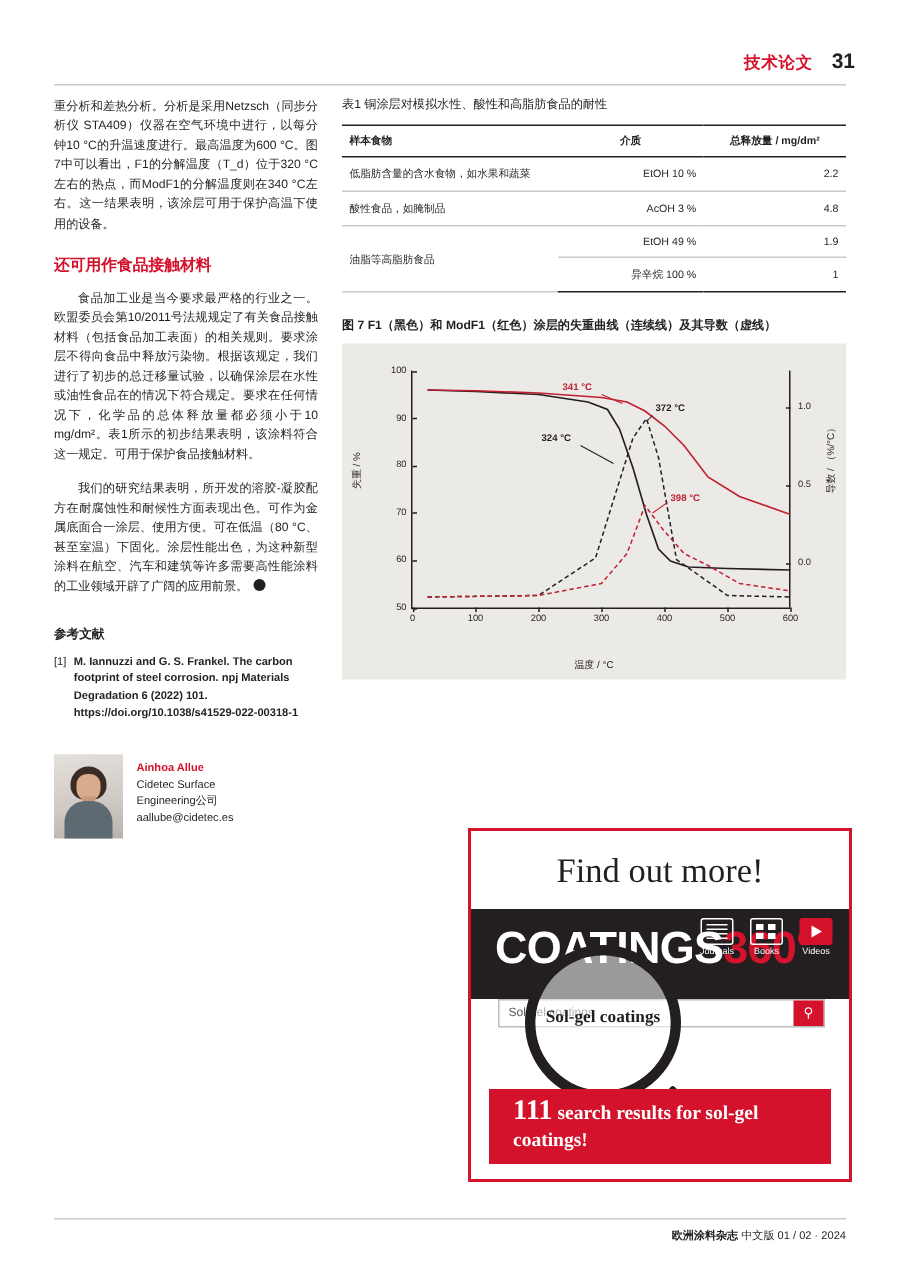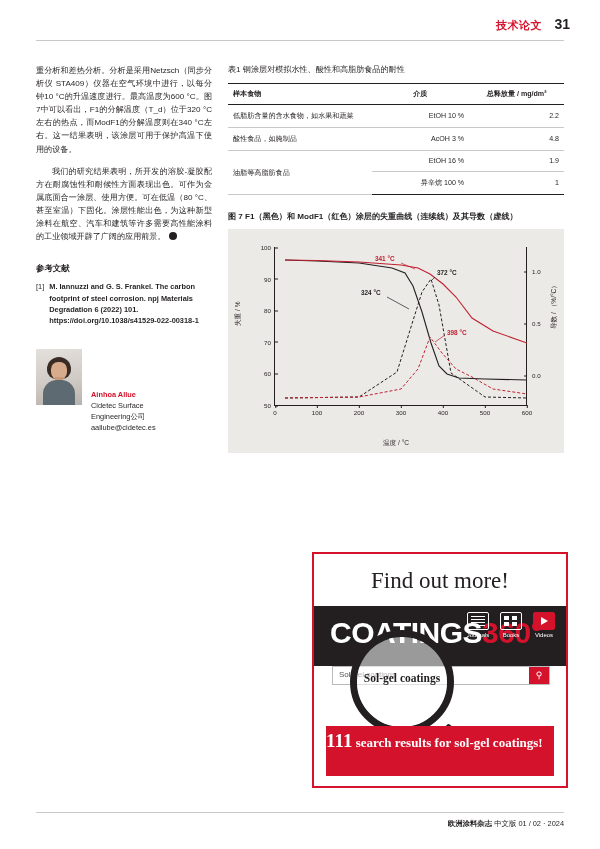--- a/index.html
+++ b/index.html
@@ -17,21 +17,21 @@
   }
   .page {
     position: absolute;
     left: 0; top: 0;
     width: 600px; height: 849px;
   }
 
   
   .header {
     position: absolute;
-    left: 0; top: 18px;
+    left: 0; top: 34px;
     width: 600px;
     height: 24px;
   }
   .header-title {
     position: absolute;
     right: 58px; top: 0;
     font-size: 11px;
     font-weight: bold;
     color: #d5122b;
     letter-spacing: 0.5px;
@@ -131,21 +131,20 @@
     position: absolute;
     left: 19px; top: 28px;
     width: 8px; height: 7px;
     background: #c99878;
   }
   .author-info {
     font-size: 7.4px;
     line-height: 11.2px;
     color: #d5122b;
     padding-top: 3px;
-    margin-top: 37px;
   }
   .author-info .name { font-weight: bold; }
   .author-info .org { color: #231f20; }
   .author-info .mail { color: #231f20; }
 
   .end-dot {
     display: inline-block;
     width: 8px; height: 8px;
     border-radius: 50%;
     background: #231f20;
@@ -437,21 +436,21 @@
     color: #231f20;
     font-family: "Liberation Serif", serif;
     z-index: 4;
   }
   .ad-footer {
     position: absolute;
     left: 12px; right: 12px; bottom: 10px;
     height: 50px;
     background: #d5122b;
     color: #ffffff;
-    padding: 6px 0;
+    padding: 6px 16px;
     box-sizing: border-box;
   }
   .ad-footer .line1 {
     font-size: 13px;
     font-weight: bold;
     line-height: 18px;
     font-family: "Liberation Serif", serif;
   }
   .ad-footer .line1 .num {
     font-size: 19px;
@@ -484,21 +483,23 @@
 
   <div class="header">
     <div class="header-title">技术论文</div>
     <div class="header-page">31</div>
     <div class="header-rule"></div>
   </div>
 
   <div class="left-col">
     <p class="body-p">重分析和差热分析。分析是采用Netzsch（同步分析仪 STA409）仪器在空气环境中进行，以每分钟10 °C的升温速度进行。最高温度为600 °C。图7中可以看出，F1的分解温度（T_d）位于320 °C 左右的热点，而ModF1的分解温度则在340 °C左右。这一结果表明，该涂层可用于保护高温下使用的设备。</p>
 
-
+    <div class="sec-head">还可用作食品接触材料</div>
+
+    <p class="body-p indent">食品加工业是当今要求最严格的行业之一。欧盟委员会第10/2011号法规规定了有关食品接触材料（包括食品加工表面）的相关规则。要求涂层不得向食品中释放污染物。根据该规定，我们进行了初步的总迁移量试验，以确保涂层在水性或油性食品在的情况下符合规定。要求在任何情况下，化学品的总体释放量都必须小于10 mg/dm²。表1所示的初步结果表明，该涂料符合这一规定。可用于保护食品接触材料。</p>
     <p class="body-p indent"><span>我们的研究结果表明，所开发的溶胶-凝胶配方在耐腐蚀性和耐候性方面表现出色。可作为金属底面合一涂层、使用方便。可在低温（80 °C、甚至室温）下固化。涂层性能出色，为这种新型涂料在航空、汽车和建筑等许多需要高性能涂料的工业领域开辟了广阔的应用前景。</span><span class="end-dot"></span></p>
 
     <div class="ref-head">参考文献</div>
     <div class="ref-item">
       <span class="ref-num">[1]</span>
       <span class="ref-text">M. Iannuzzi and G. S. Frankel. The carbon footprint of steel corrosion. npj Materials Degradation 6 (2022) 101. https://doi.org/10.1038/s41529-022-00318-1</span>
     </div>
 
     <div class="author-block">
       <div class="author-photo">
@@ -534,21 +535,21 @@
           <td class="c">EtOH 10 %</td>
           <td class="c">2.2</td>
         </tr>
         <tr>
           <td>酸性食品，如腌制品</td>
           <td class="c">AcOH 3 %</td>
           <td class="c">4.8</td>
         </tr>
         <tr>
           <td rowspan="2">油脂等高脂肪食品</td>
-          <td class="c">EtOH 16 %</td>
+          <td class="c">EtOH 49 %</td>
           <td class="c">1.9</td>
         </tr>
         <tr class="last">
           <td class="c">异辛烷 100 %</td>
           <td class="c">1</td>
         </tr>
       </tbody>
     </table>
 
     <div class="fig-caption">图 7  F1（黑色）和 ModF1（红色）涂层的失重曲线（连续线）及其导数（虚线）</div>

